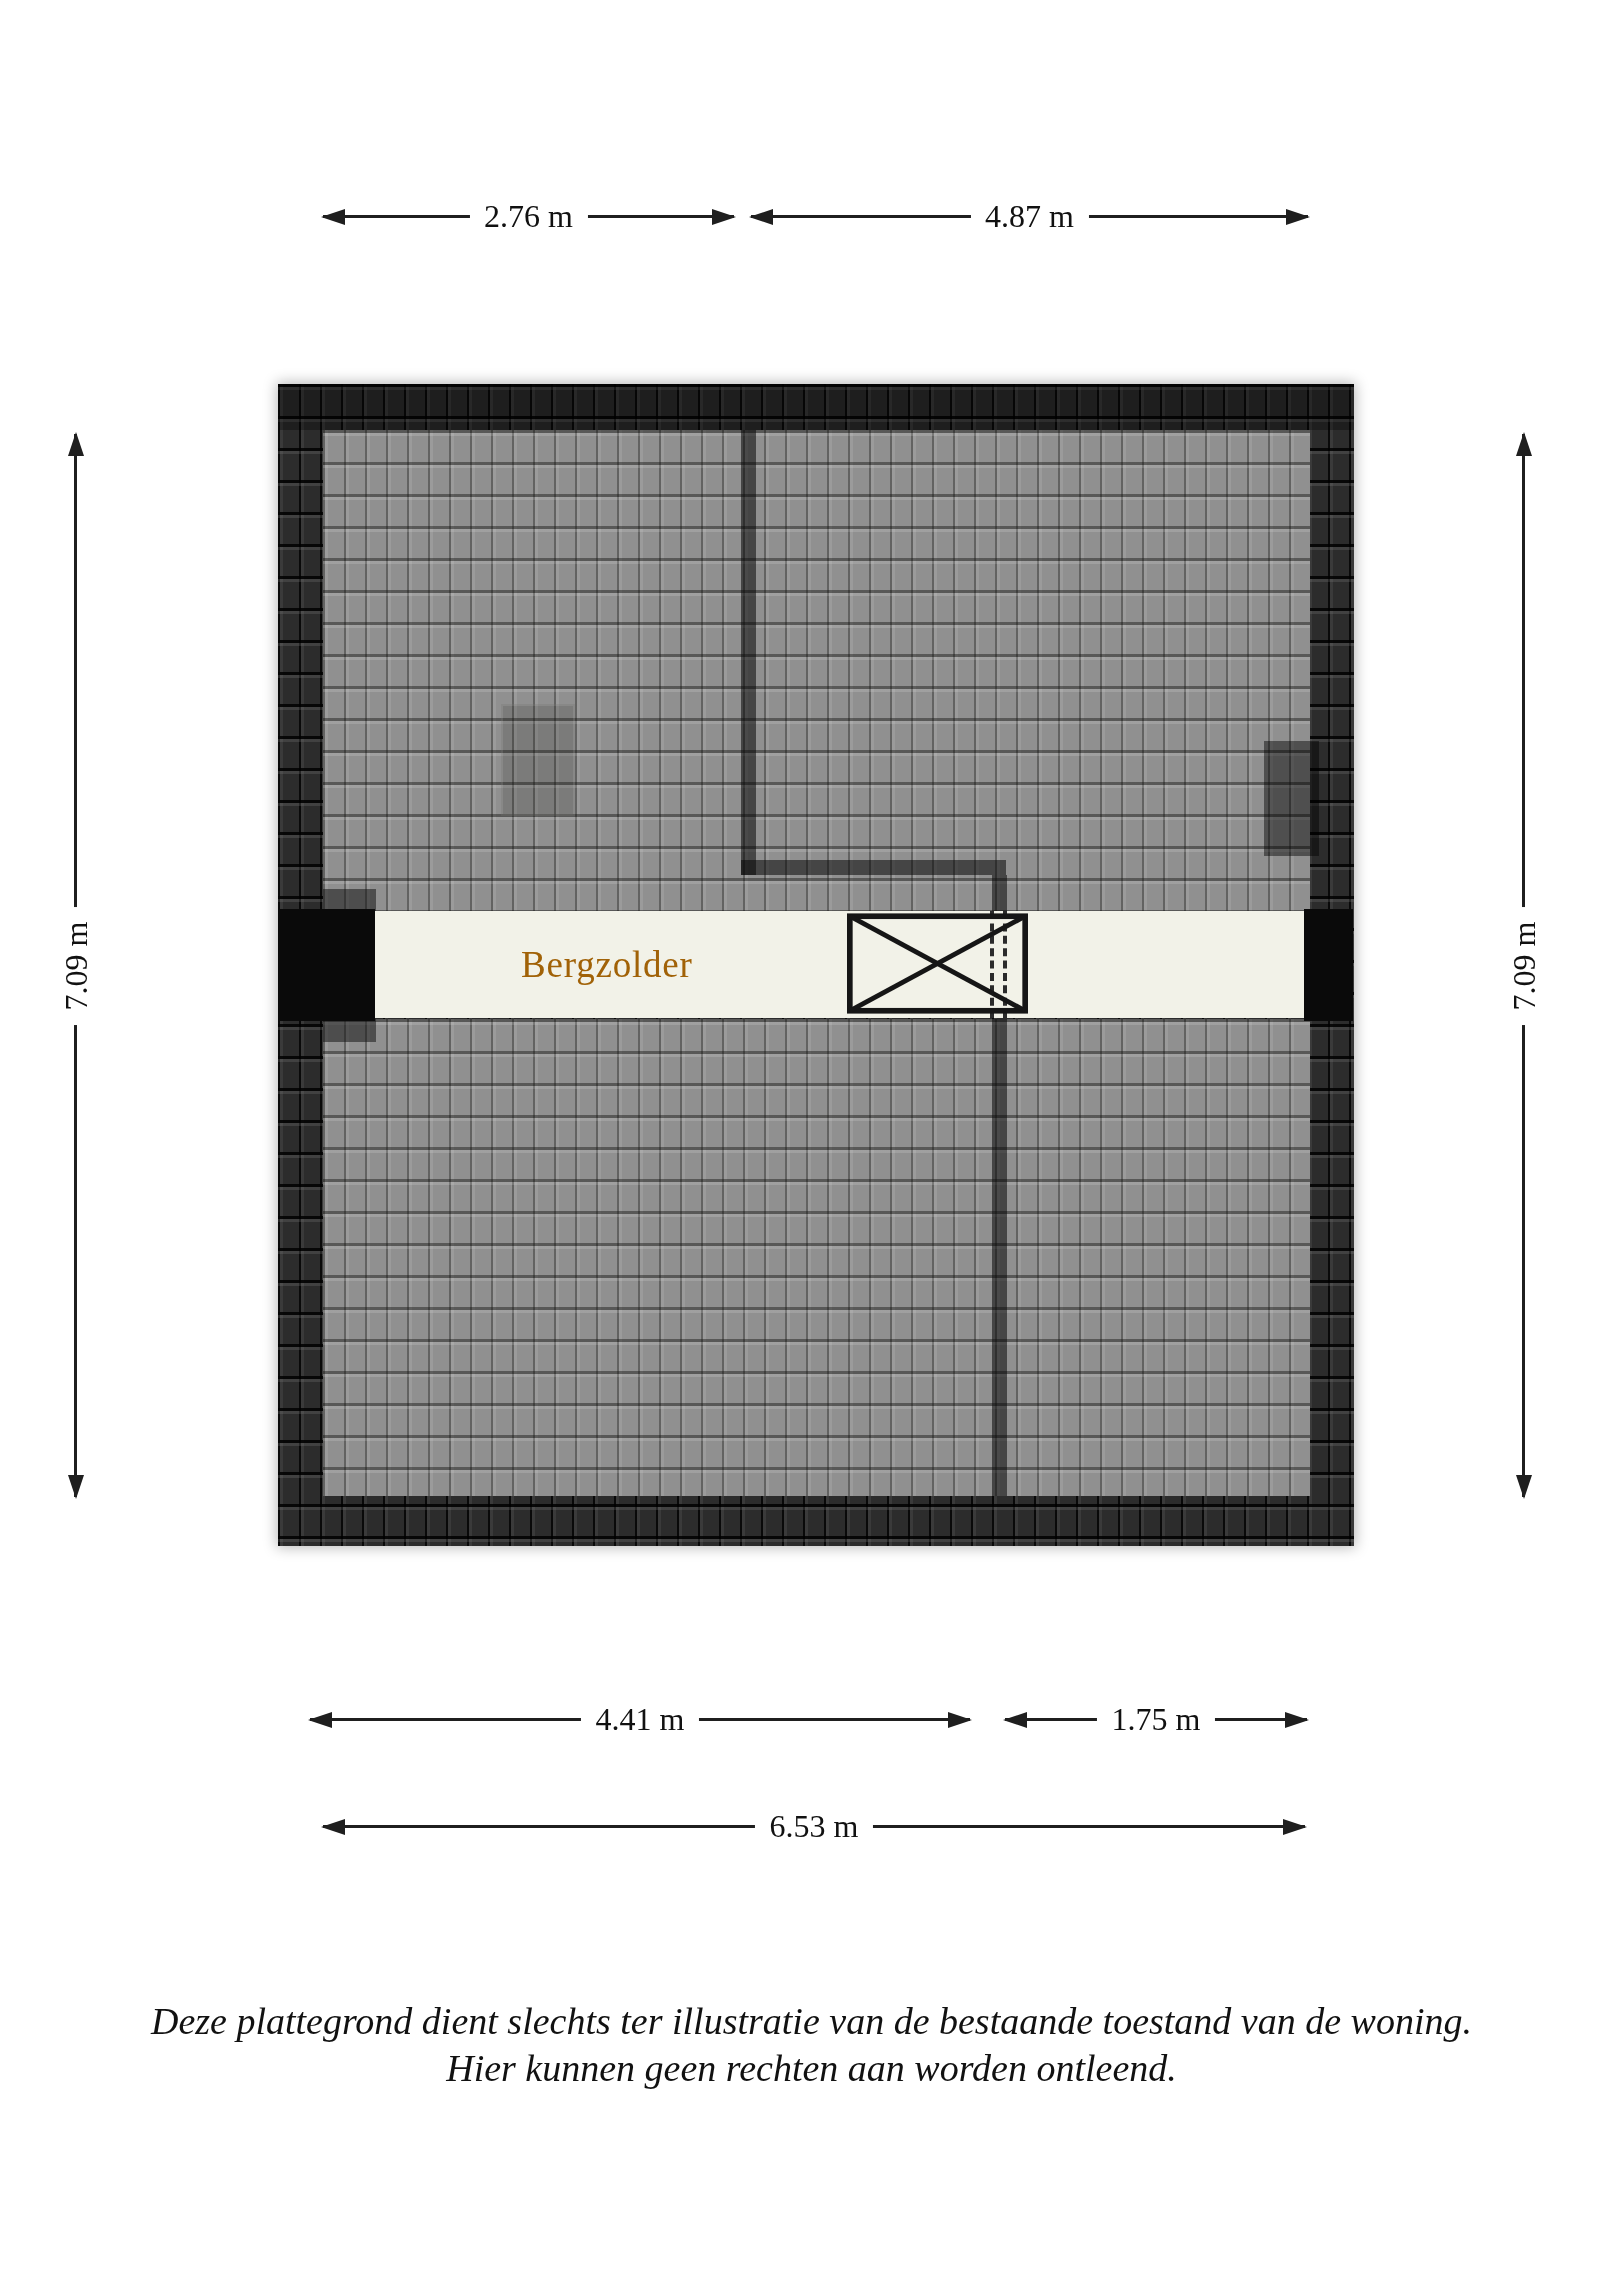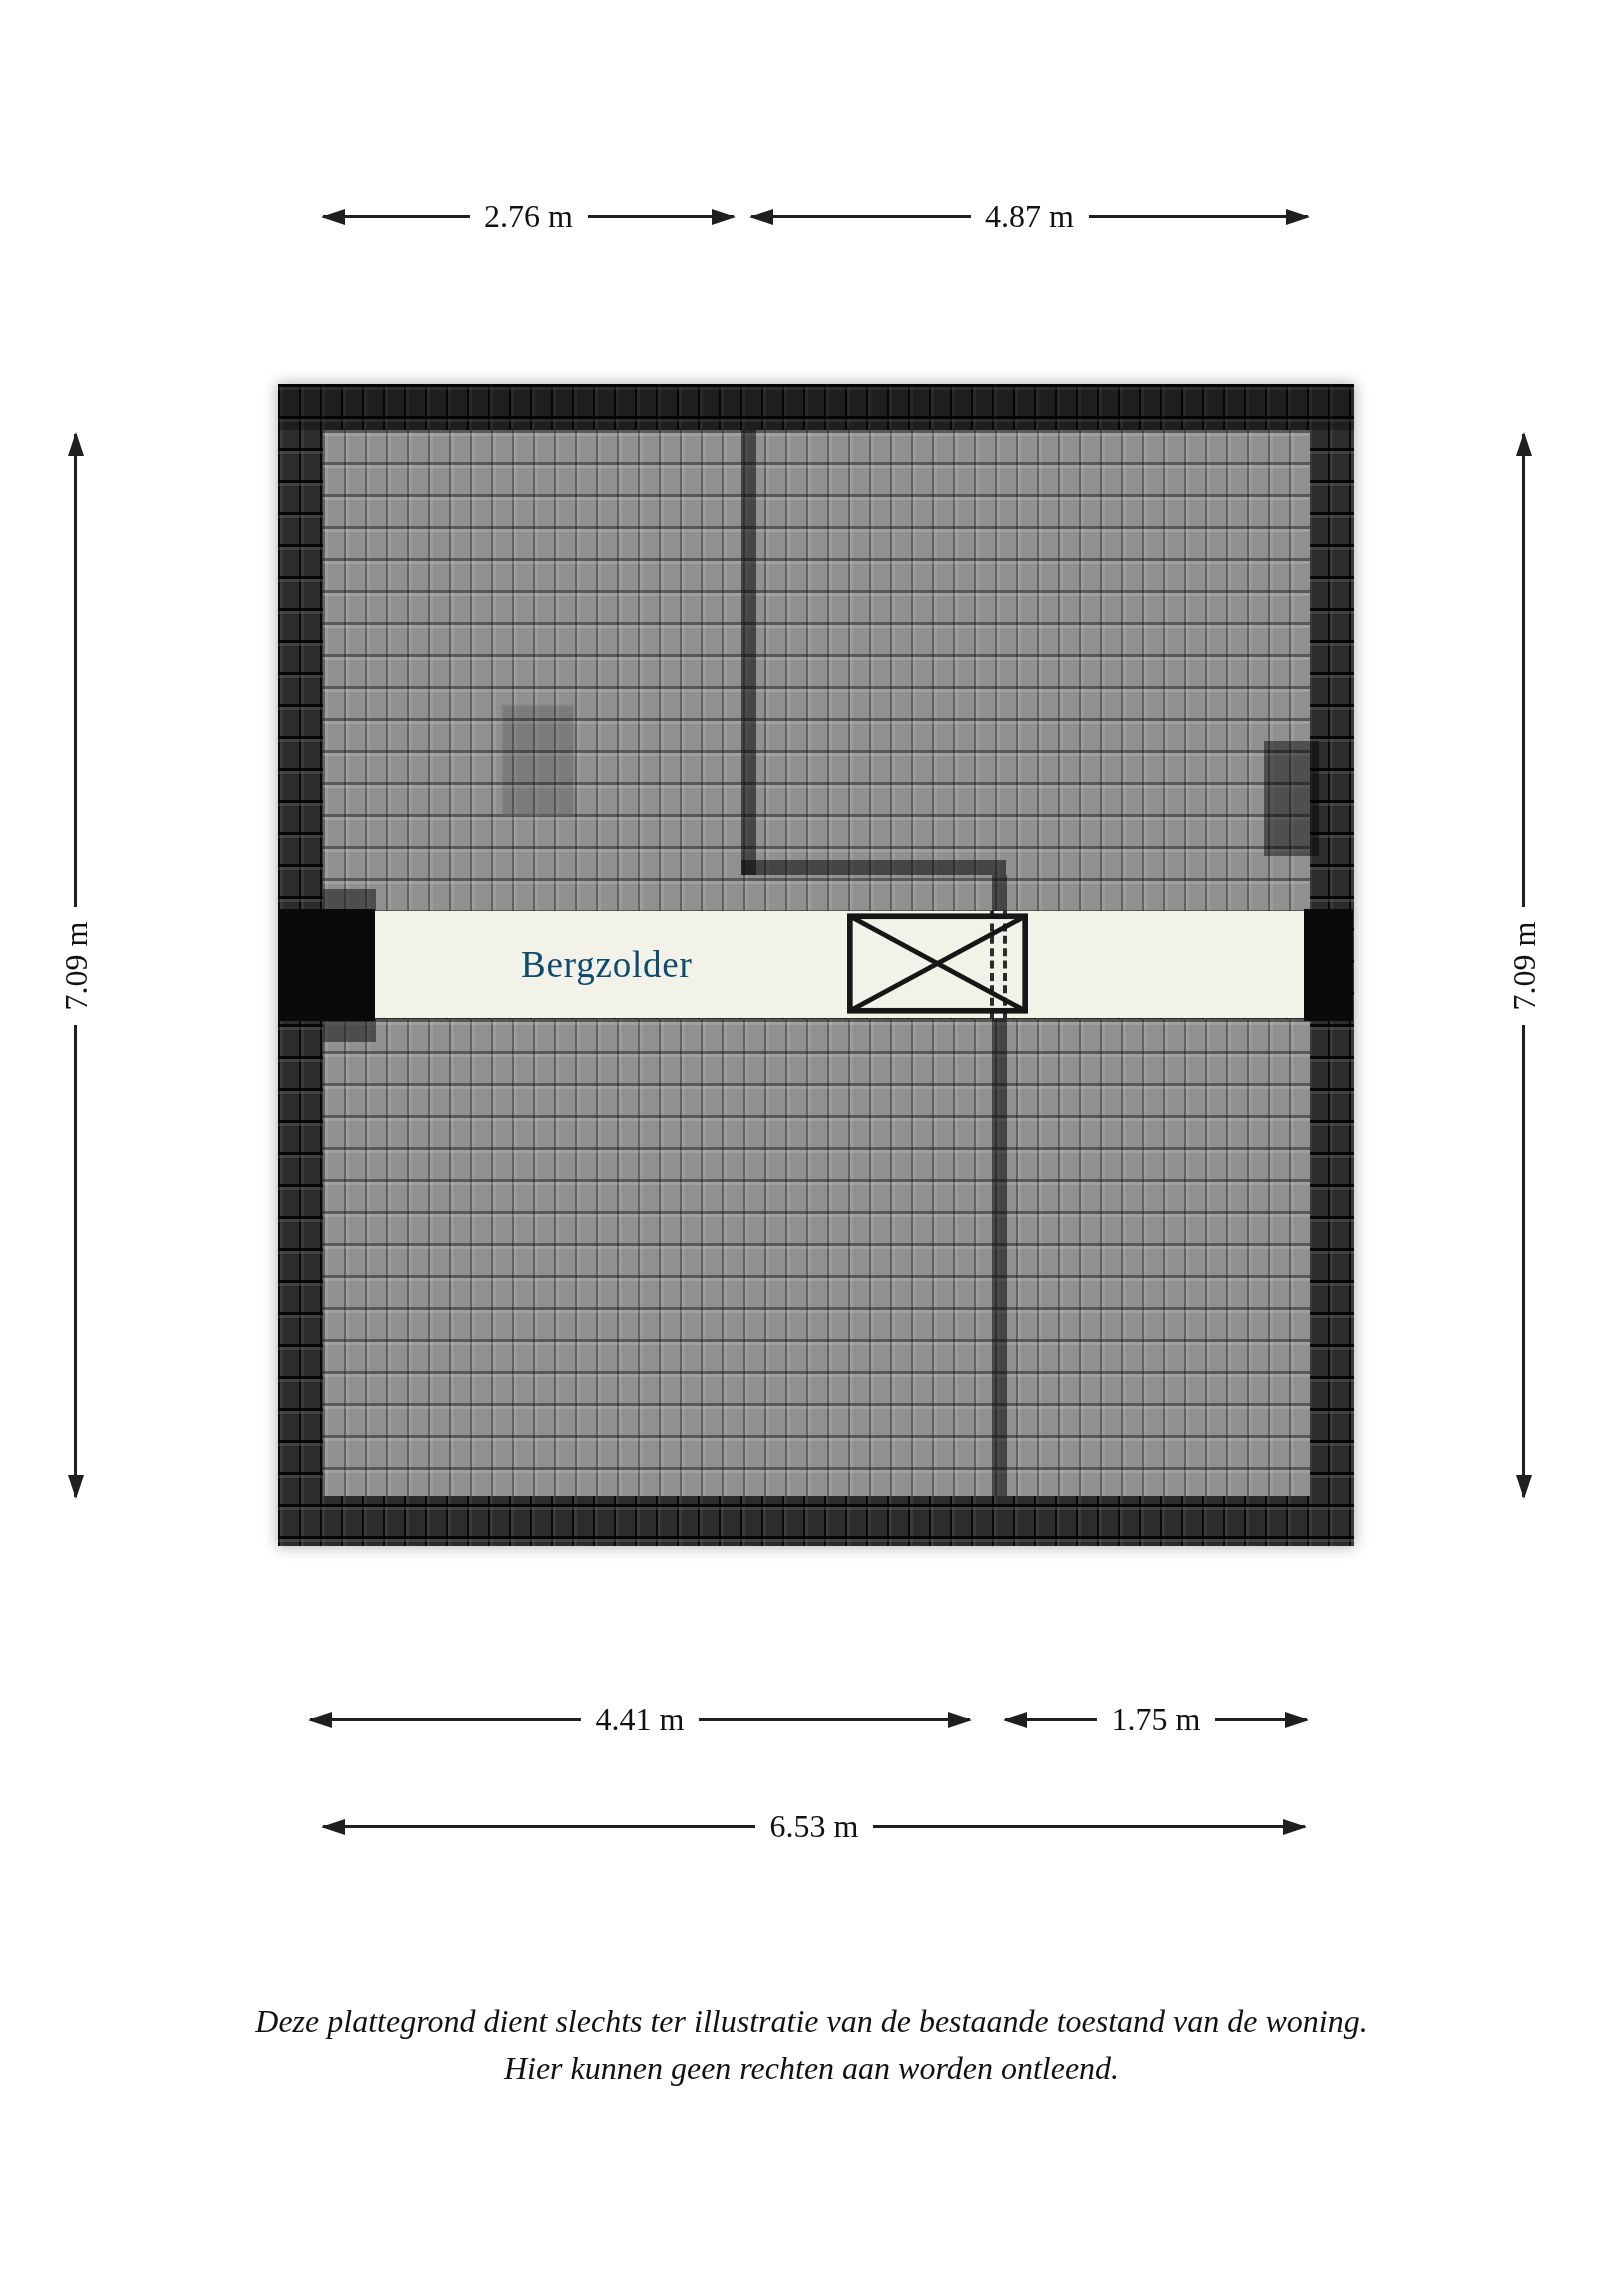--- a/index.html
+++ b/index.html
@@ -59,28 +59,28 @@
   .wall-v2-lower{left:714px;top:635px;width:14.6px;height:477px;}
   .step{background:rgba(22,22,22,0.55);}
   .step-above{left:45px;top:505px;width:53px;height:23px;}
   .step-below{left:45px;top:635px;width:53px;height:23px;}
   .band{left:0;top:527px;width:1076px;height:107px;}
   .band *{position:absolute;}
   .band-block-left{left:0;top:-2.4px;width:97px;height:112px;background:var(--wall-block);}
   .band-cream{left:97px;top:0;width:929px;height:107px;background:var(--band);
     display:flex;align-items:center;}
   .band-block-right{left:1026px;top:-2.4px;width:49px;height:112px;background:var(--wall-block);}
-  .band-label{position:static;margin-left:146px;font-size:37px;letter-spacing:0.8px;color:#0c4a6e;}
+  .band-label{position:static;margin-left:146px;font-size:37px;letter-spacing:0.8px;color:#a16207;}
   .dash-line{top:527px;height:107px;width:0;border-left:4px dashed #2b2b2b;}
   .dash-a{left:712px;}
   .dash-b{left:725px;}
   .stair-box{left:568px;top:529px;width:183px;height:101px;}
   
   .disclaimer{position:absolute;left:0;top:1998px;width:1623px;text-align:center;
-    font-style:italic;font-size:32px;line-height:47px;color:var(--text);}
+    font-style:italic;font-size:38px;line-height:47px;color:var(--text);}
 </style>
 </head>
 <body>
 
 <div id="canvas">
 
   <div class="dim dim-h" style="left:323px;top:215px;width:411px">
     <span class="dim-label">2.76 m</span>
   </div>
   <div class="dim dim-h" style="left:751px;top:215px;width:557px">

